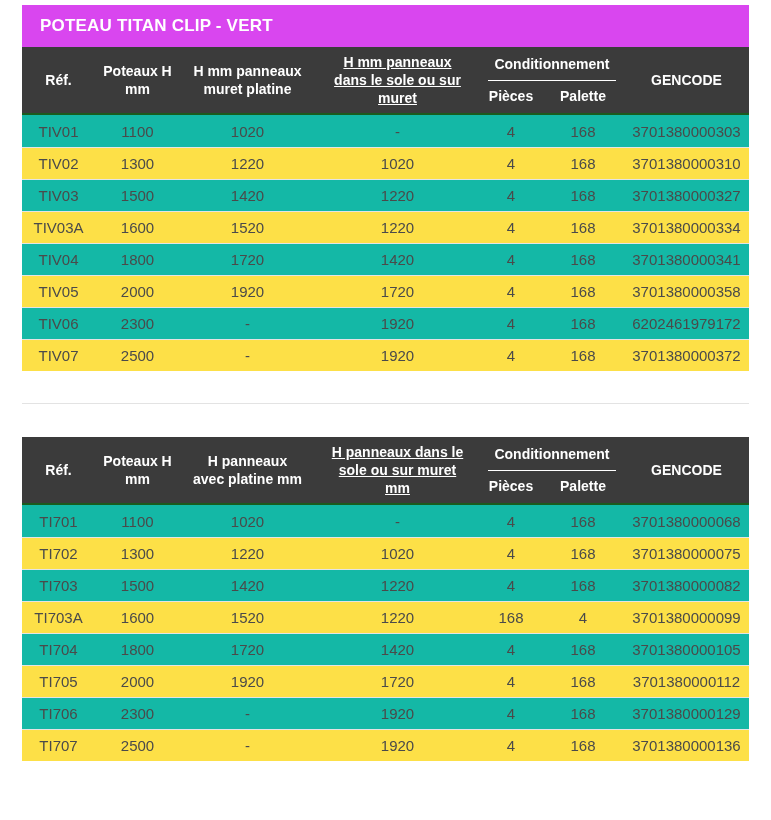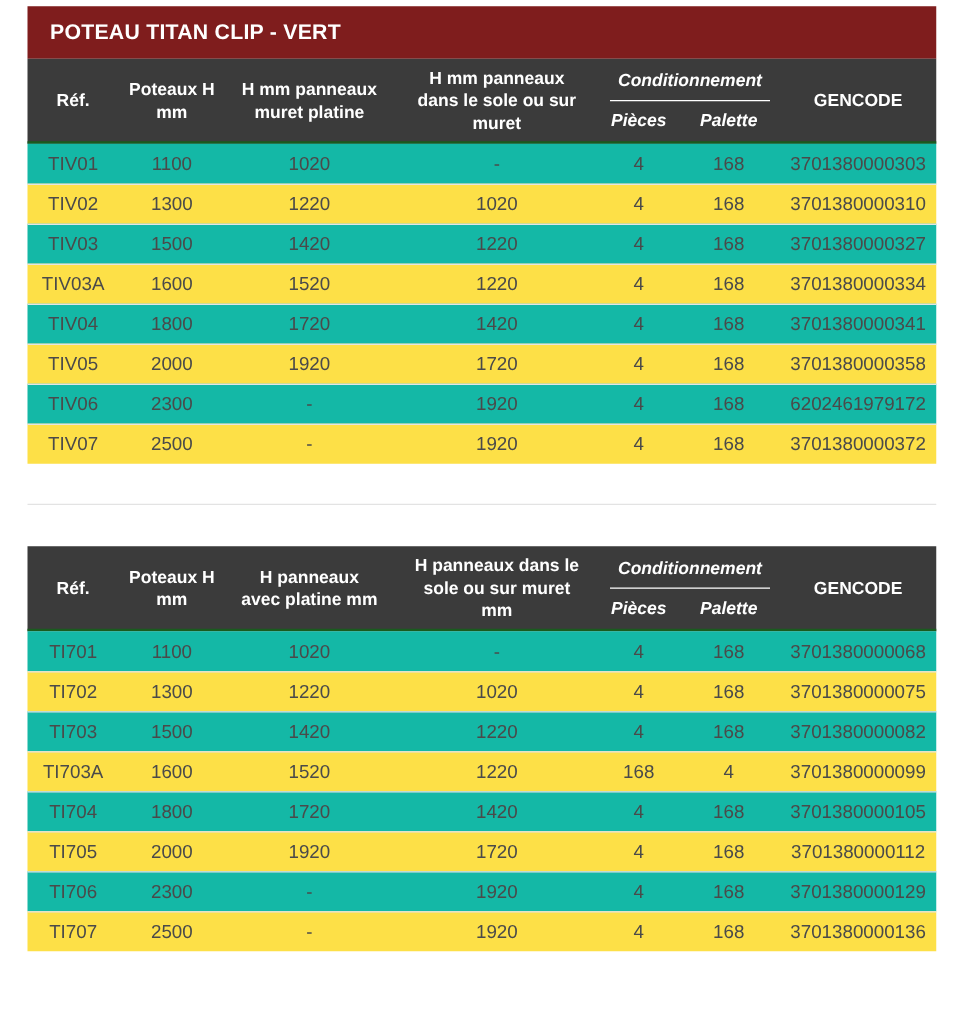--- a/index.html
+++ b/index.html
@@ -2,21 +2,21 @@
 <html><head>
 <meta charset="utf-8">
 <style>
   html, body { margin:0; padding:0; background:#ffffff; }
   body { font-family:"Liberation Sans", sans-serif; width:771px; }
   .page { width:727px; margin:0 0 0 22px; padding:5px 0 17px 0; }
 
   .ptable { width:100%; }
 
   .title-bar {
-    background:#7f1d1d;
+    background:#d946ef;
     height:42px;
     display:flex;
     align-items:center;
     padding:4px 18px;
     box-sizing:border-box;
   }
   .title-bar span {
     color:#ffffff;
     font-size:17px;
     font-weight:bold;
@@ -31,23 +31,23 @@
     align-items:center;
     min-height:66px;
     box-sizing:content-box;
     color:#ffffff;
     font-size:14px;
     font-weight:bold;
     text-align:center;
   }
   .h-cell { padding:0 6px; line-height:1.3; }
   .h-cell.c3 { padding:0 11px; }
-  .h-cell.c4 { padding:0 15px; }
-
-  .h-group { display:flex; flex-direction:column; justify-content:center;font-style:italic; }
+  .h-cell.c4 { padding:0 15px;text-decoration:underline; }
+
+  .h-group { display:flex; flex-direction:column; justify-content:center; }
   .h-group-label { line-height:1.2; }
   .h-line { height:0; border-top:1px solid #ffffff; margin:7px 8px; }
   .h-subs { display:grid; grid-template-columns:62px 82px; line-height:1.2; }
 
   .tbody { width:100%; }
   .trow {
     display:grid;
     grid-template-columns:73px 85px 135px 165px 62px 82px 125px;
     height:32px;
     align-items:center;

